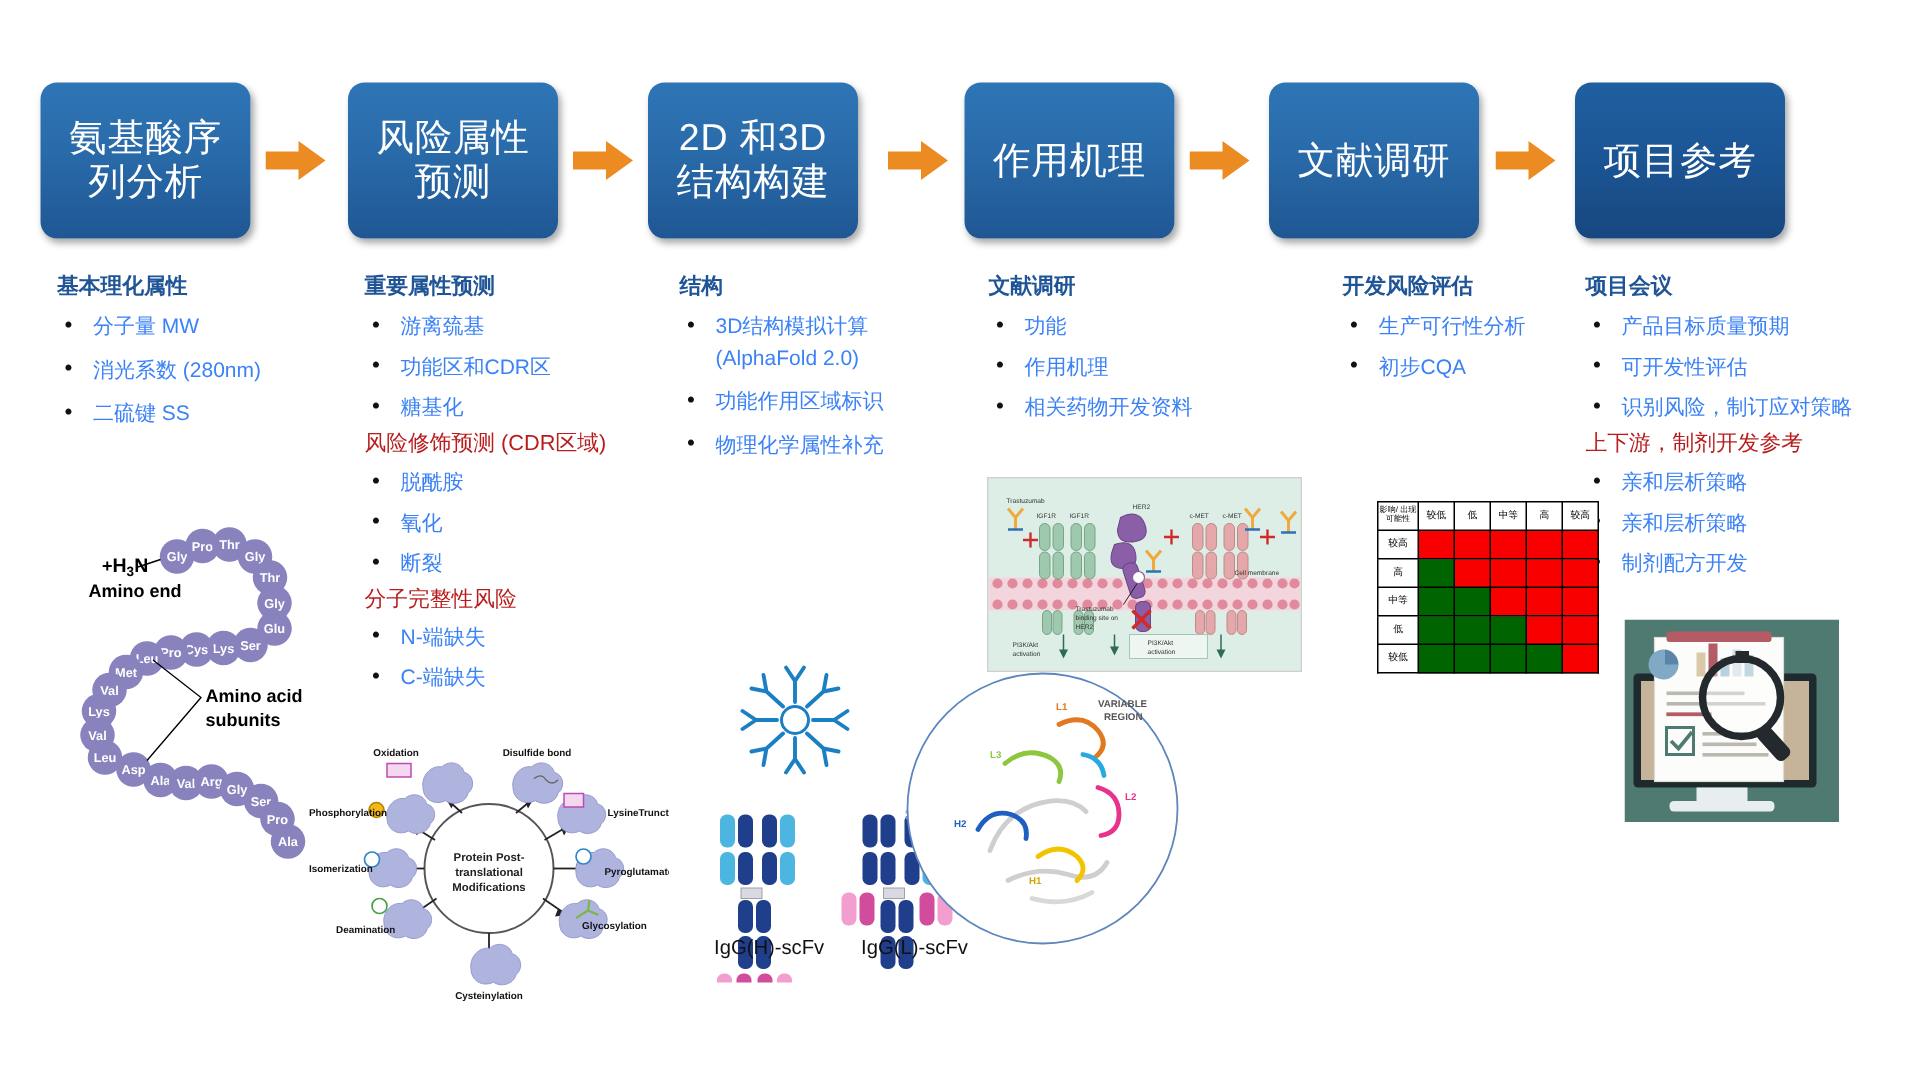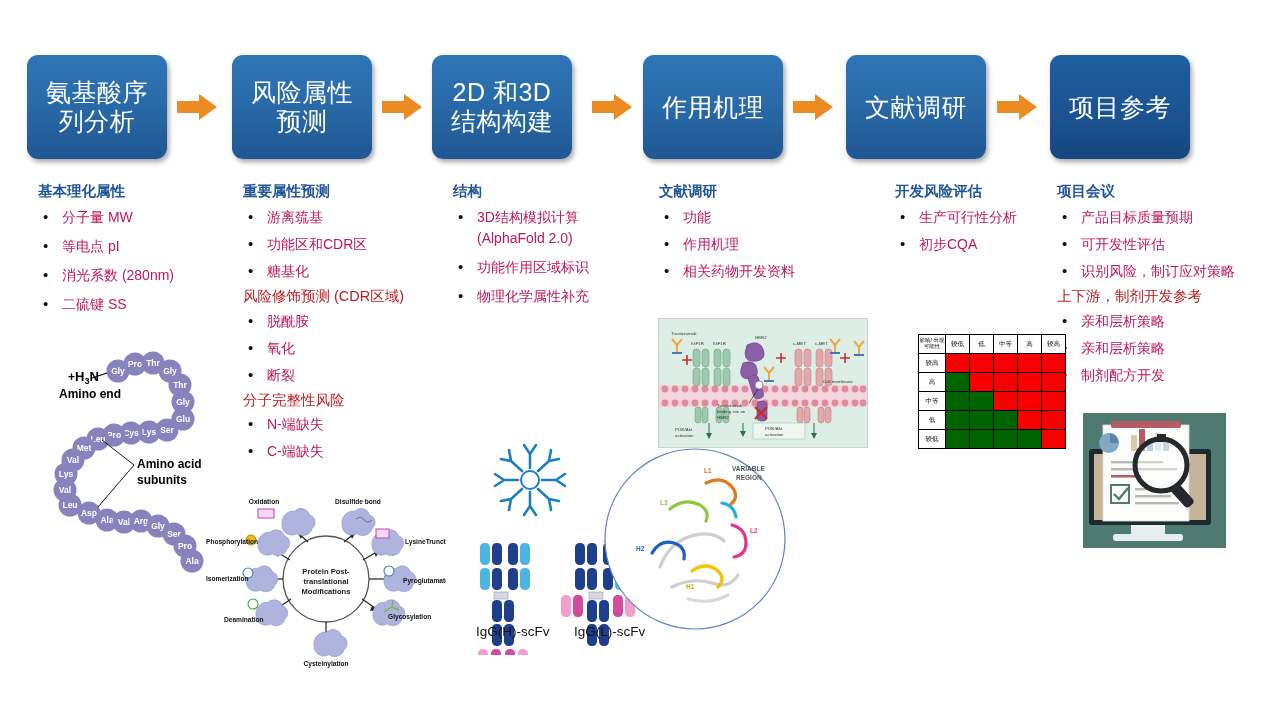--- a/index.html
+++ b/index.html
@@ -24,21 +24,21 @@
   
   .col{position:absolute;top:183px;}
   .col-head{
     color:#1f5597;font-weight:bold;font-size:14.5px;margin:0 0 7px 0;line-height:1.2;
   }
   .sub-head{
     color:#b91c1c;font-weight:normal;font-size:14.5px;margin:6px 0 5px 0;line-height:1.2;
   }
   ul.bl{list-style:none;margin:0;padding:0;}
   ul.bl li{
-    position:relative;font-size:14px;color:#be185d;line-height:1.5;
+    position:relative;font-size:14px;color:#3b82f6;line-height:1.5;
     padding-left:24px;margin-bottom:8px;
   }
   ul.bl li::before{
     content:"\2022";position:absolute;left:5px;top:-1px;font-size:15px;color:#111;
   }
   ul.bl.tight li{margin-bottom:6px;}
   ul.bl li .cont{display:block;padding-left:0;}
   
   .fig{position:absolute;}
   
@@ -108,21 +108,20 @@
 
   <div class="flow-box dark" style="left:1050px;">
     <div class="flow-label"><span>项目参考</span></div>
   </div>
 </div>
 
 <div class="col" style="left:38px;width:196px;">
   <div class="col-head">基本理化属性</div>
   <ul class="bl">
     <li>分子量 MW</li>
-    <li>等电点 pI</li>
     <li>消光系数 (280nm)</li>
     <li>二硫键 SS</li>
   </ul>
 </div>
 
 <div class="col" style="left:243px;width:205px;">
   <div class="col-head">重要属性预测</div>
   <ul class="bl tight">
     <li>游离巯基</li>
     <li>功能区和CDR区</li>

